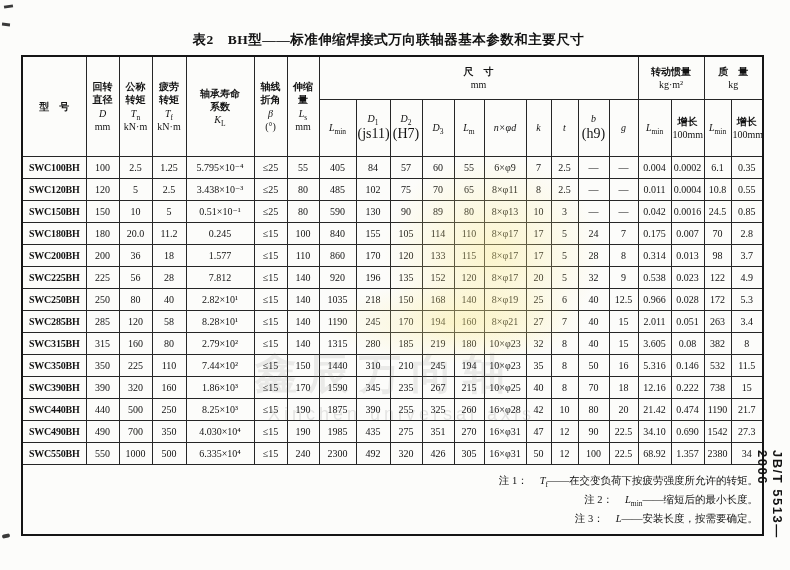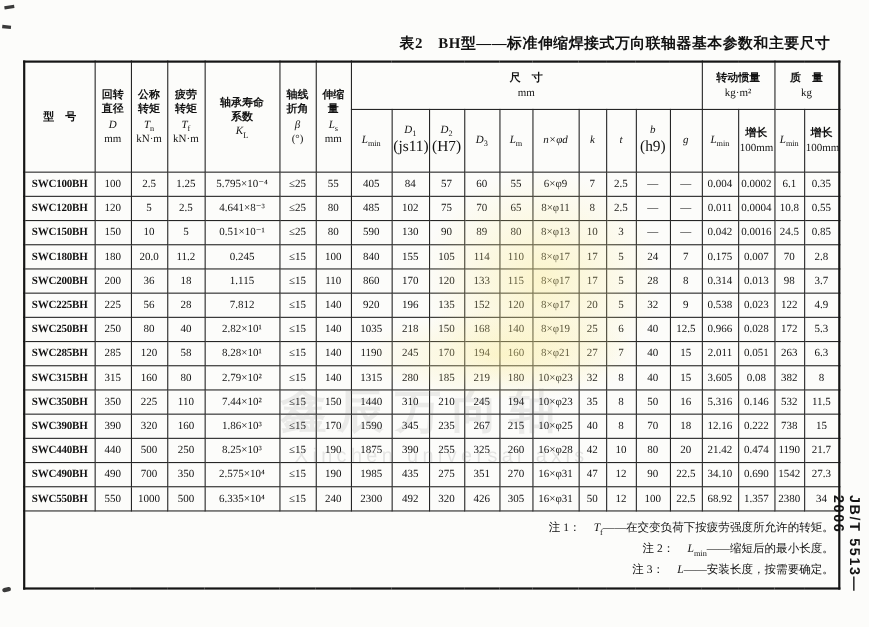--- a/index.html
+++ b/index.html
@@ -1,19 +1,19 @@
 <!DOCTYPE html>
 <html><head>
 <meta charset="utf-8">
 <style>
   html,body{margin:0;padding:0;}
   body{width:790px;height:570px;background:#ffffff;}
   .page{position:relative;width:790px;height:570px;background:#fcfcfa;overflow:hidden;
         font-family:"Liberation Serif","DejaVu Serif",serif;color:#121212;}
-  .title{position:absolute;left:22px;top:31px;width:733px;text-align:right;
+  .title{position:absolute;left:22px;top:31px;width:733px;text-align:center;
          font-size:13.5px;font-weight:bold;letter-spacing:.5px;}
   table{position:absolute;left:21px;top:55px;width:734px;border-collapse:collapse;
         table-layout:fixed;border:2px solid #151515;background:transparent;}
   th,td{border:1px solid #262626;text-align:center;vertical-align:middle;padding:0 1px;}
   thead th{font-size:10px;font-weight:normal;line-height:1.32;margin-top:37px;}
   thead .cn{font-weight:bold;}
   thead div:empty{display:none;}
   .grp-row th{height:42px;}
   .sub-row th{height:56px;}
   i{font-style:italic;}
@@ -173,21 +173,21 @@
           <td>0.004</td>
           <td>0.0002</td>
           <td>6.1</td>
           <td>0.35</td>
         </tr>
         <tr>
           <td class="model">SWC120BH</td>
           <td>120</td>
           <td>5</td>
           <td>2.5</td>
-          <td>4.641×8⁻³</td>
+          <td>3.438×10⁻³</td>
           <td>≤25</td>
           <td>80</td>
           <td>485</td>
           <td>102</td>
           <td>75</td>
           <td>70</td>
           <td>65</td>
           <td>8×φ11</td>
           <td>8</td>
           <td>2.5</td>
@@ -242,21 +242,21 @@
           <td>0.175</td>
           <td>0.007</td>
           <td>70</td>
           <td>2.8</td>
         </tr>
         <tr>
           <td class="model">SWC200BH</td>
           <td>200</td>
           <td>36</td>
           <td>18</td>
-          <td>1.115</td>
+          <td>1.577</td>
           <td>≤15</td>
           <td>110</td>
           <td>860</td>
           <td>170</td>
           <td>120</td>
           <td>133</td>
           <td>115</td>
           <td>8×φ17</td>
           <td>17</td>
           <td>5</td>
@@ -327,21 +327,21 @@
           <td>194</td>
           <td>160</td>
           <td>8×φ21</td>
           <td>27</td>
           <td>7</td>
           <td>40</td>
           <td>15</td>
           <td>2.011</td>
           <td>0.051</td>
           <td>263</td>
-          <td>6.3</td>
+          <td>3.4</td>
         </tr>
         <tr>
           <td class="model">SWC315BH</td>
           <td>315</td>
           <td>160</td>
           <td>80</td>
           <td>2.79×10²</td>
           <td>≤15</td>
           <td>140</td>
           <td>1315</td>
@@ -426,21 +426,21 @@
           <td>21.42</td>
           <td>0.474</td>
           <td>1190</td>
           <td>21.7</td>
         </tr>
         <tr>
           <td class="model">SWC490BH</td>
           <td>490</td>
           <td>700</td>
           <td>350</td>
-          <td>2.575×10⁴</td>
+          <td>4.030×10⁴</td>
           <td>≤15</td>
           <td>190</td>
           <td>1985</td>
           <td>435</td>
           <td>275</td>
           <td>351</td>
           <td>270</td>
           <td>16×φ31</td>
           <td>47</td>
           <td>12</td>

